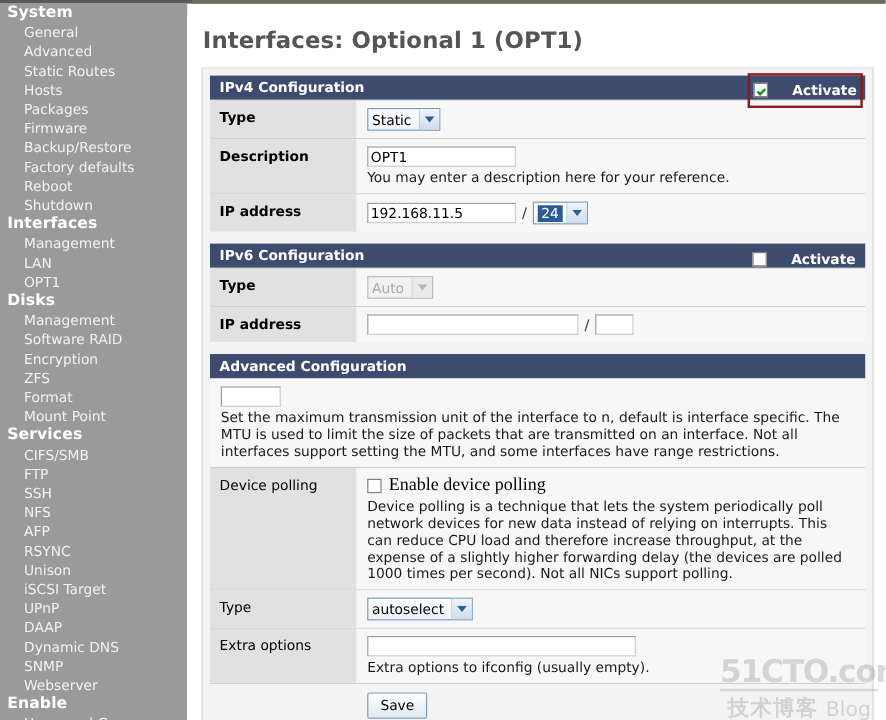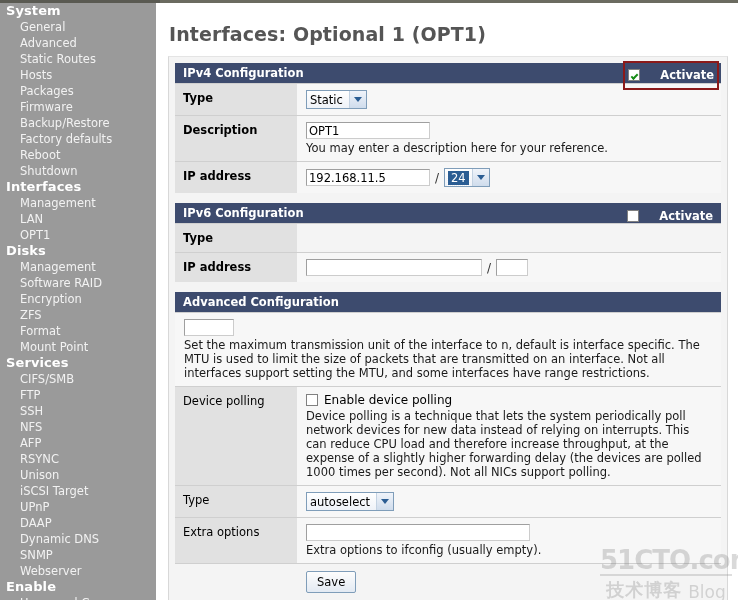--- a/index.html
+++ b/index.html
@@ -219,21 +219,21 @@
     color: #ffffff;
     padding: 0 3px;
     margin-right: 3px;
     outline: 1px dotted #ffffff;
   }
 
   .inline { display: flex; align-items: center; gap: 5px; }
   .slash { font-size: 12px; color: #333; }
 
   .cbrow { display: flex; align-items: center; gap: 6px; }
-  .cbrow .cbtext { font-size: 12px; }
+  .cbrow .cbtext { font-size: 15px; font-family: Liberation Serif, serif; }
 
   
   .save-wrap {
     display: flex;
     border-top: 1px solid #cfcfcf;
   }
   .save-wrap .lbl { width:122px; min-width:122px; background:#f4f4f4; }
   .save-wrap .val { flex:1; background:#f4f4f4; padding: 7px 0 7px 9px; }
   .btn-save {
     font-family: "DejaVu Sans", "Liberation Sans", sans-serif;
@@ -393,20 +393,26 @@
         <div class="sect-head">
           <span>IPv6 Configuration</span>
           <span class="activate-wrap">
             <span class="cb"></span>
             <span class="activate-label">Activate</span>
           </span>
         </div>
 
         <div class="row">
           <div class="lbl">Type</div>
+          <div class="val">
+            <span class="sel disabled">
+              <span class="txtv">Auto</span>
+              <span class="arrow"></span>
+            </span>
+          </div>
         </div>
 
         <div class="row">
           <div class="lbl">IP address</div>
           <div class="val">
             <span class="inline">
               <input class="txt" style="width: 176px;" type="text" value="">
               <span class="slash">/</span>
               <input class="txt" style="width: 32px;" type="text" value="">
             </span>

